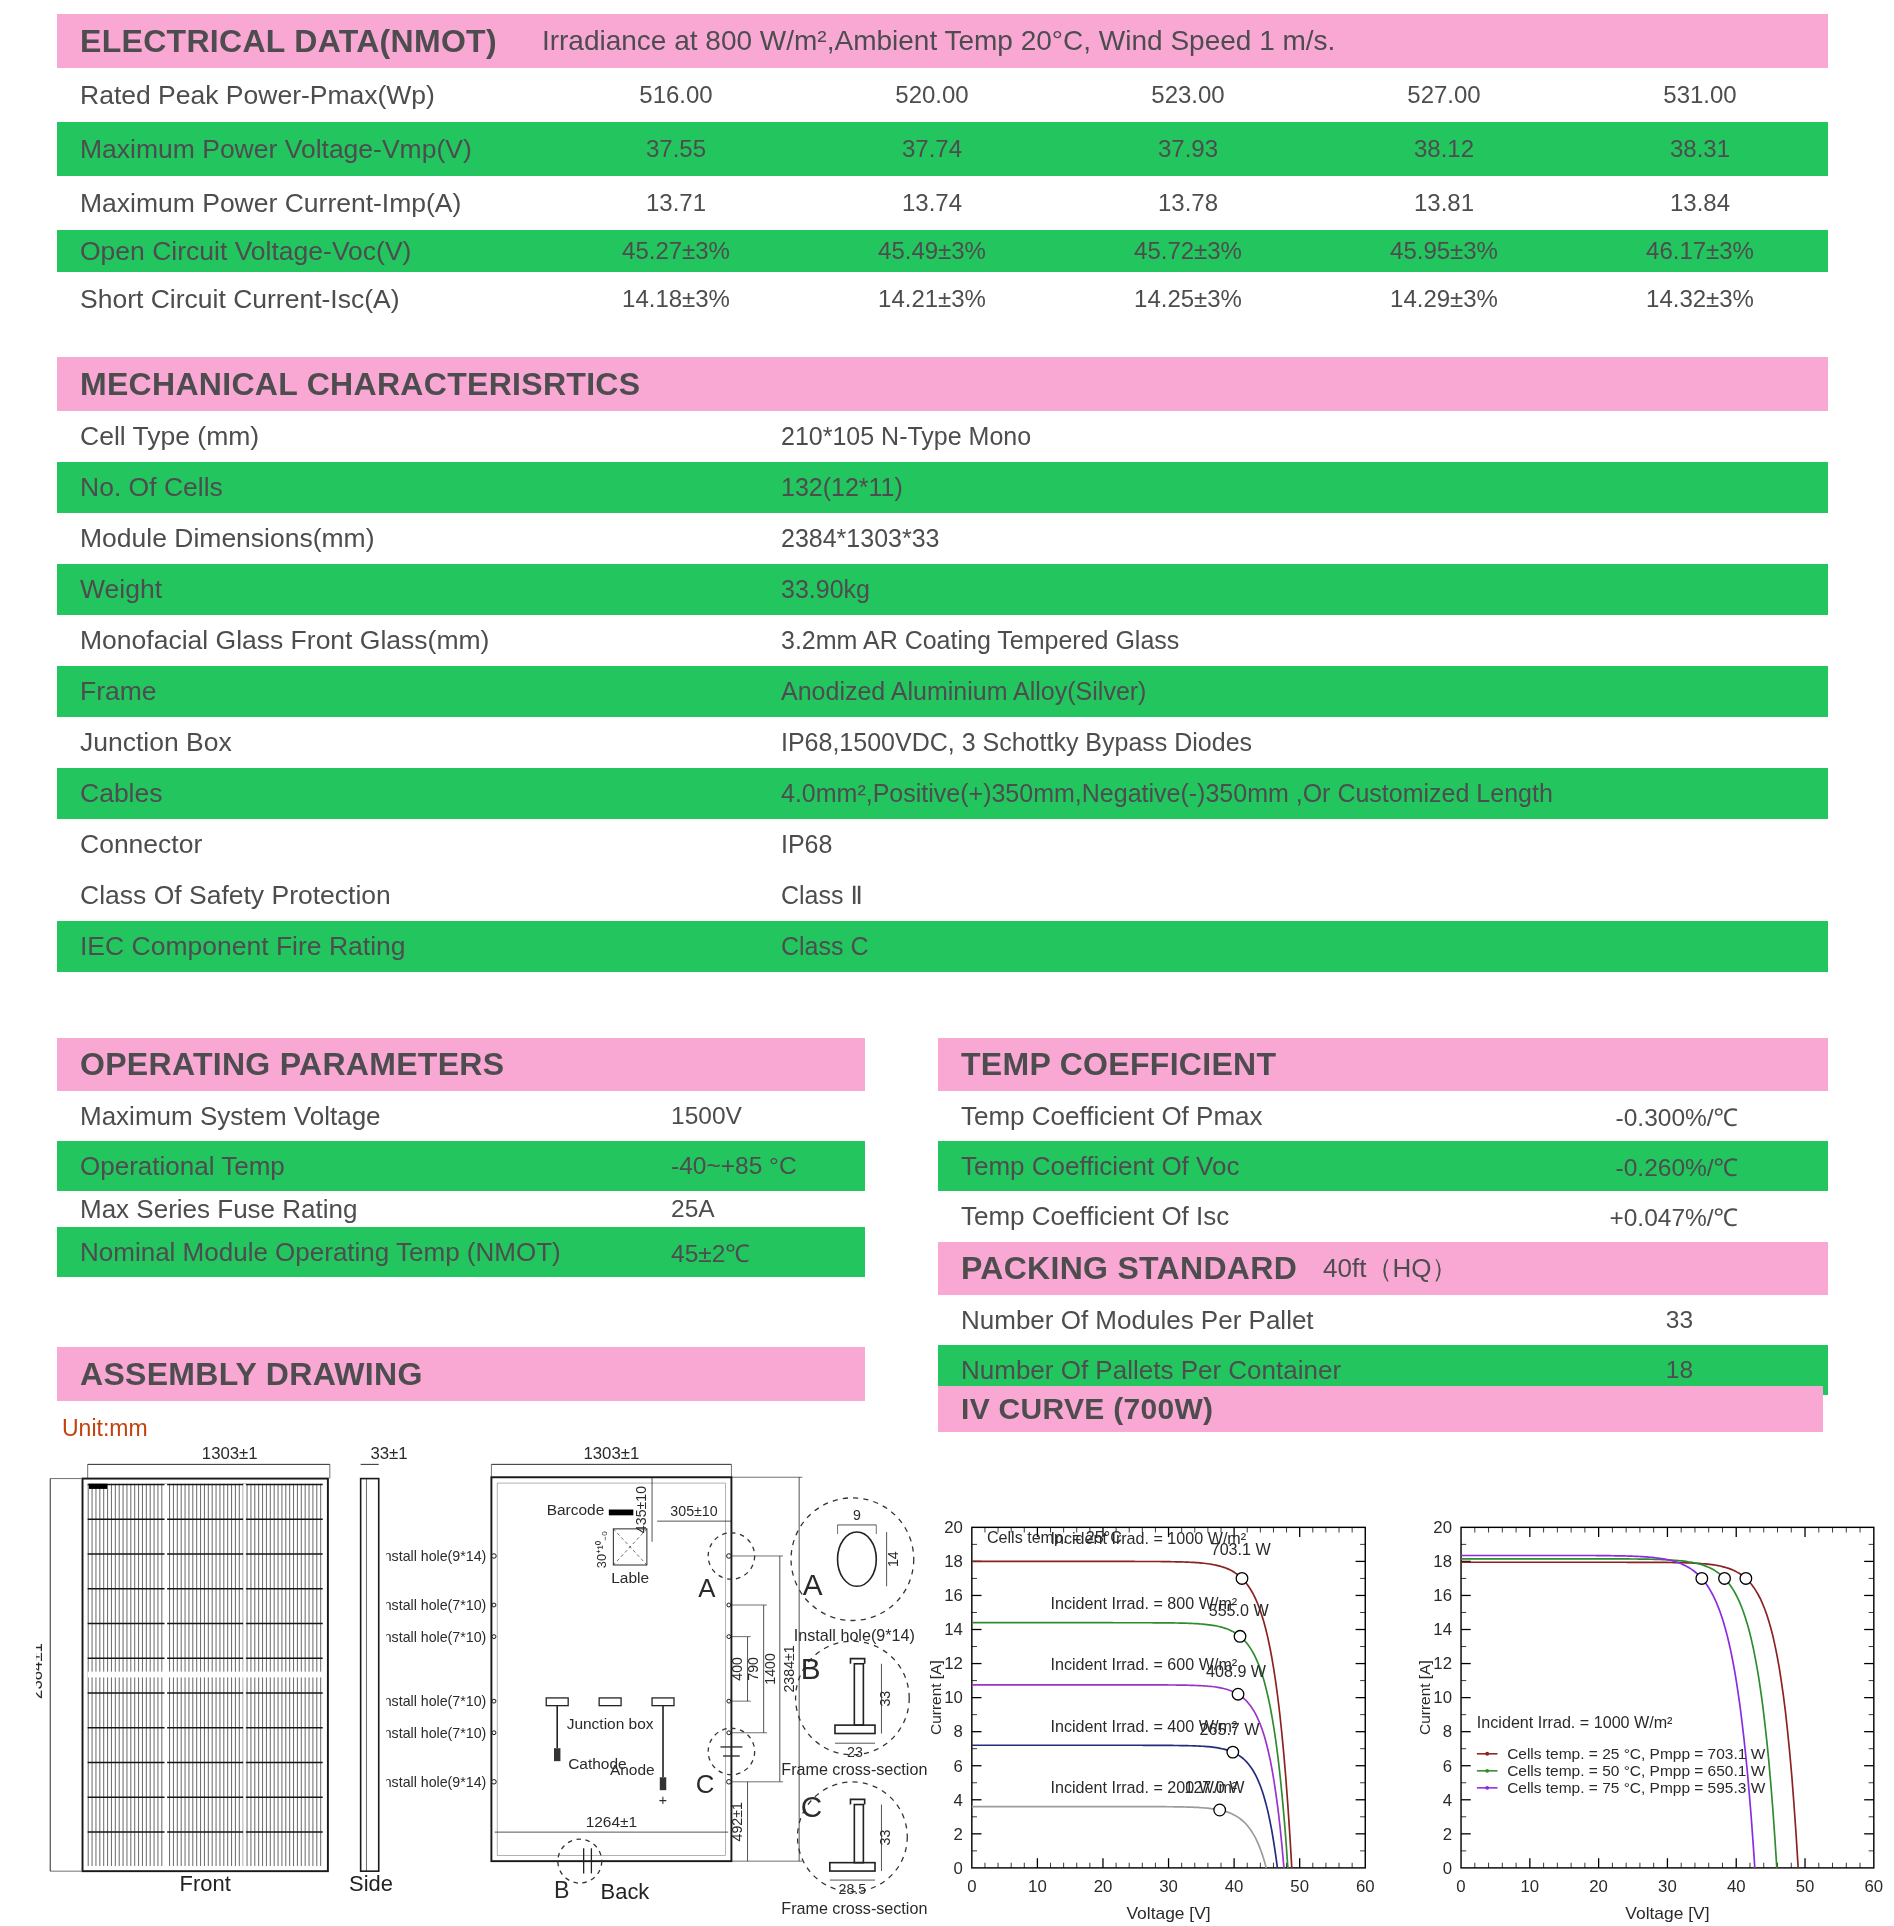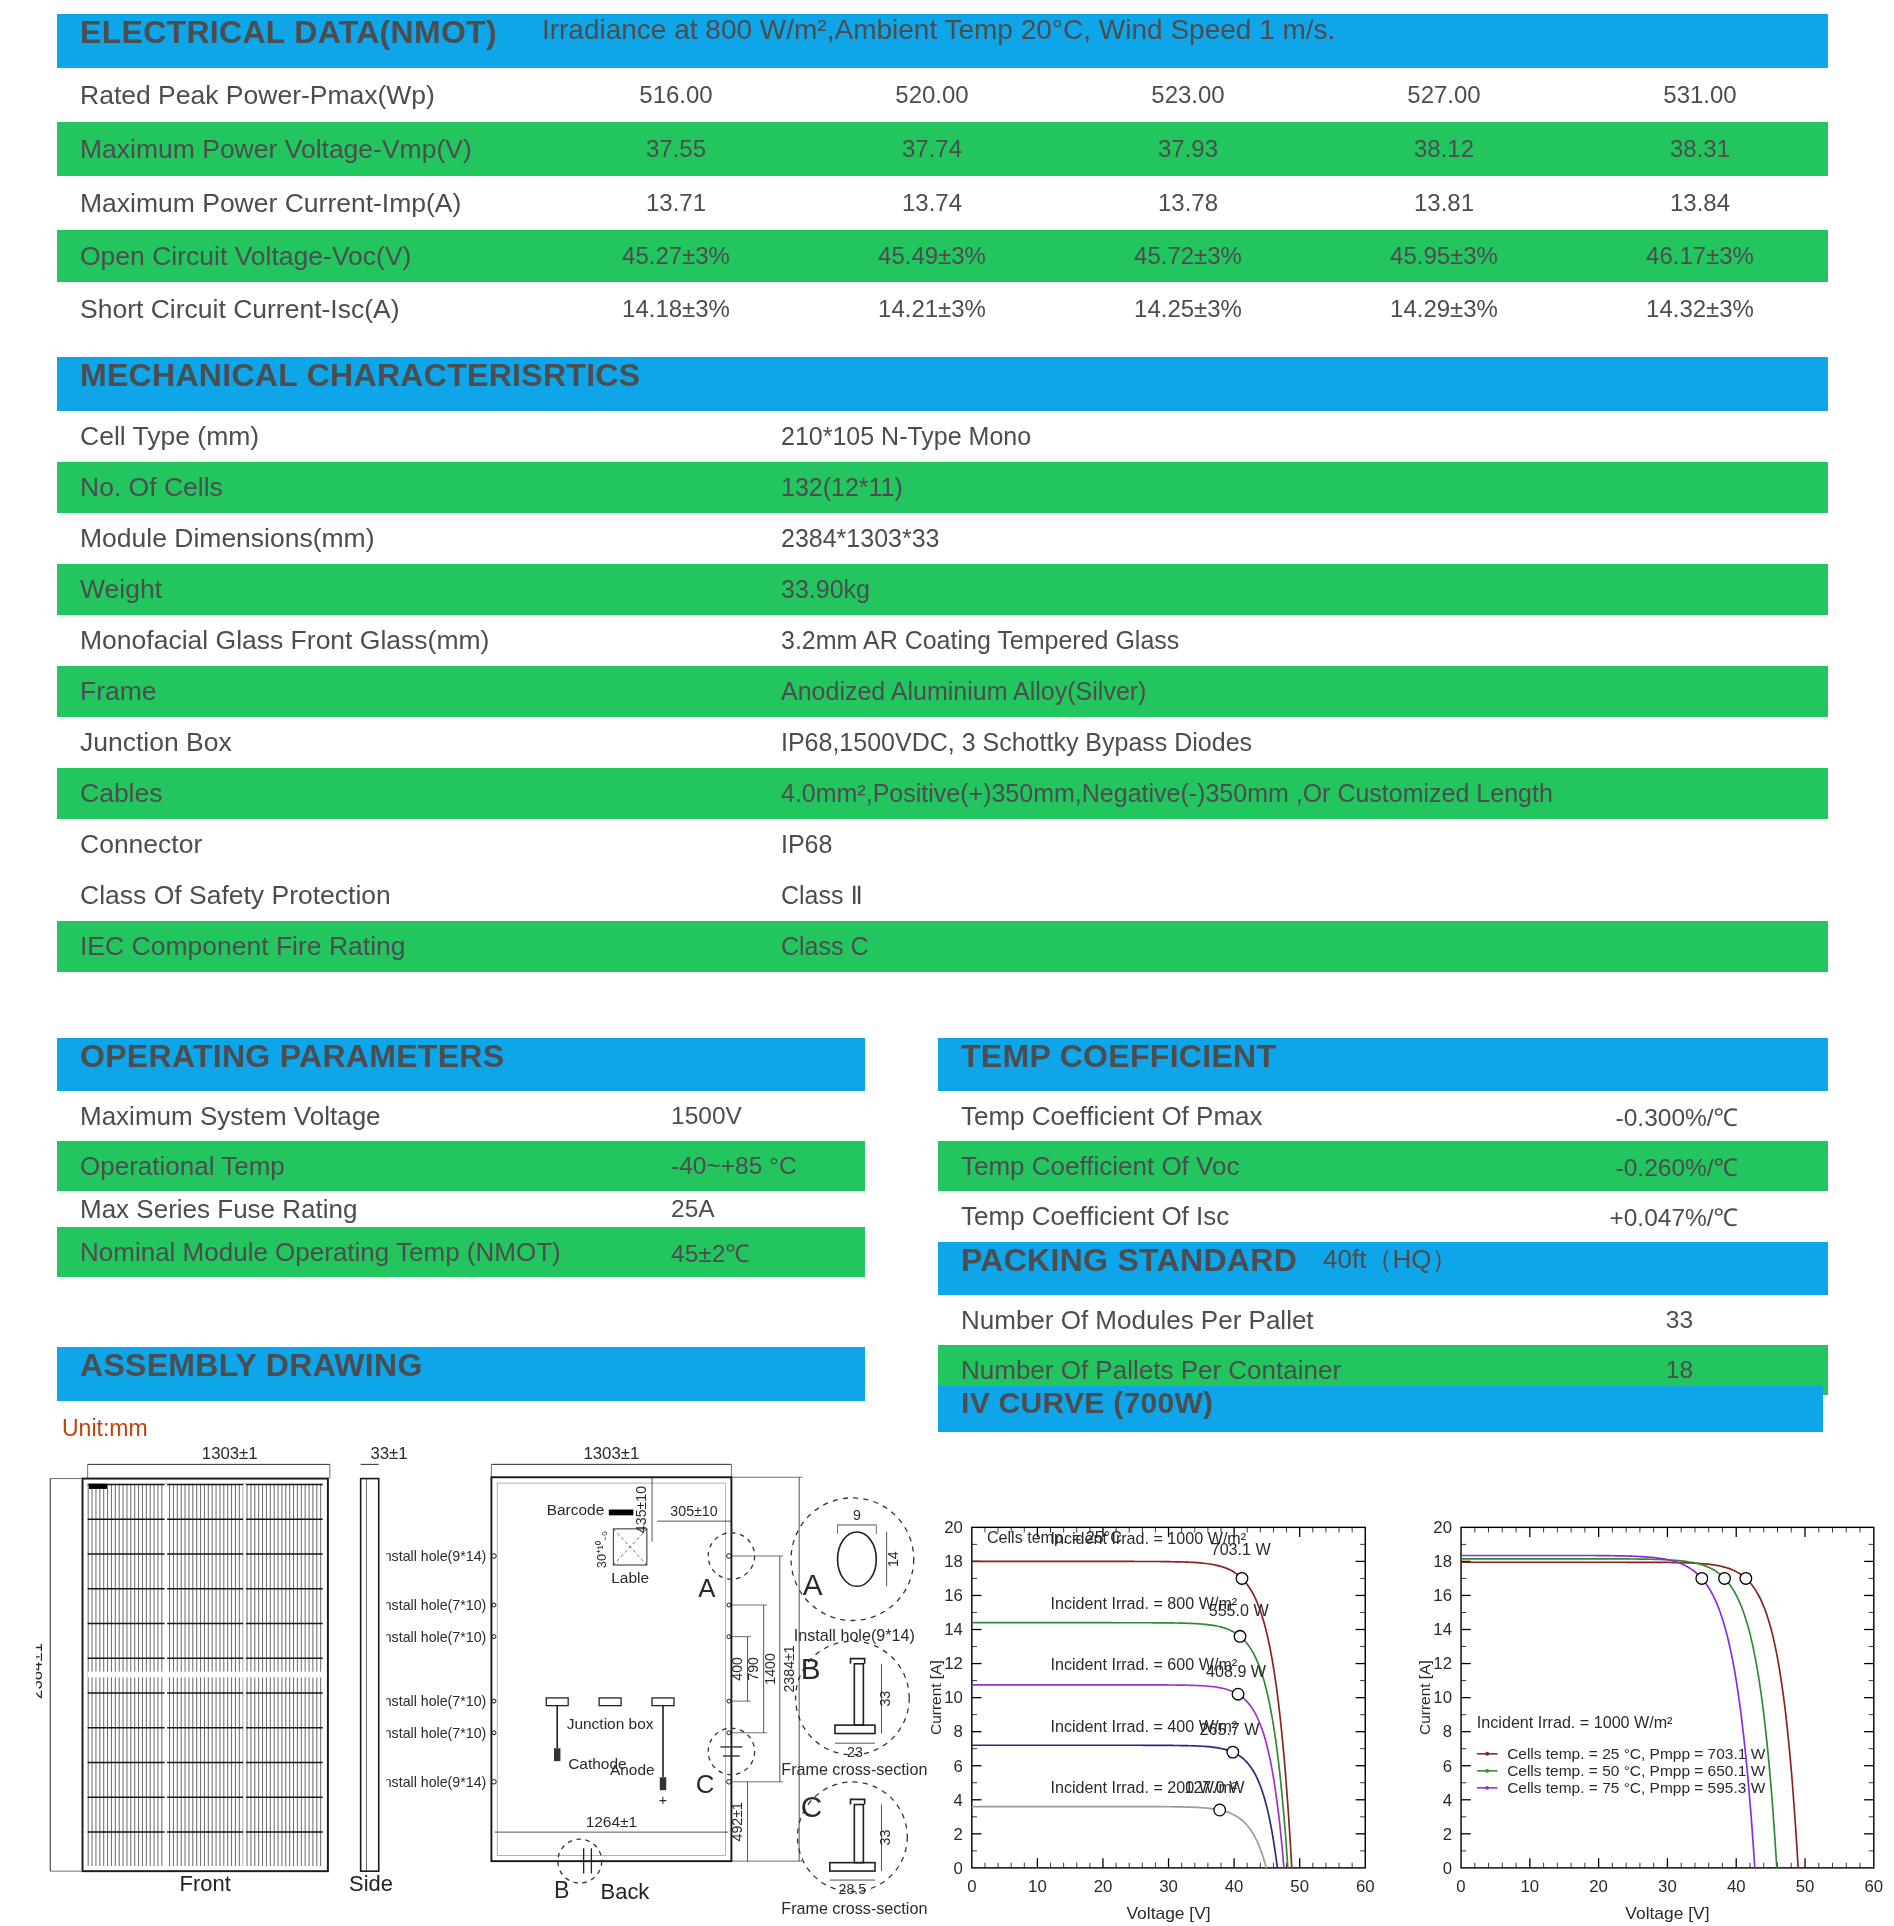--- a/index.html
+++ b/index.html
@@ -1,19 +1,19 @@
 <!DOCTYPE html>
 <html style="font-size:10.3px"><head>
 <meta charset="utf-8">
 <style>
   html,body{margin:0;padding:0;background:#fff}
   .page{position:relative;width:1894px;height:1926px;background:#fff;overflow:hidden;
         font-family:"Liberation Sans",sans-serif;color:#4d4d4f}
   .sec{position:absolute}
-  .hdr{background:#0ea5e9;display:flex;align-items:flex-start;padding-left:23px;box-sizing:border-box}
+  .hdr{background:#f9a8d4;display:flex;align-items:center;padding-left:23px;box-sizing:border-box}
   .hdr .t{font-size:32px;font-weight:600;color:#4d4d4f;letter-spacing:0.3px;white-space:nowrap}
   .hdr .s{font-size:28px;margin-left:45px;white-space:nowrap}
   .hdr .s2{font-size:26px;margin-left:26px;white-space:nowrap}
   .row{display:flex;align-items:center;box-sizing:border-box}
   .row.alt{background:#22c55e}
   .elabel{width:491px;padding-left:23px;font-size:26.5px;box-sizing:border-box}
   .ecell{flex:1;text-align:center;font-size:24px}
   .mlabel{width:724px;padding-left:23px;font-size:26.5px;box-sizing:border-box;white-space:nowrap}
   .mval{font-size:25px;white-space:nowrap}
   .ol{flex:1;padding-left:23px;font-size:26px;white-space:nowrap}
@@ -52,21 +52,21 @@
       <div class="ecell">38.31</div>
     </div>
     <div class="row" style="height:54px">
       <div class="elabel">Maximum Power Current-Imp(A)</div>
       <div class="ecell">13.71</div>
       <div class="ecell">13.74</div>
       <div class="ecell">13.78</div>
       <div class="ecell">13.81</div>
       <div class="ecell">13.84</div>
     </div>
-    <div class="row alt" style="height:52px">
+    <div class="row alt" style="height:42px">
       <div class="elabel">Open Circuit Voltage-Voc(V)</div>
       <div class="ecell">45.27±3%</div>
       <div class="ecell">45.49±3%</div>
       <div class="ecell">45.72±3%</div>
       <div class="ecell">45.95±3%</div>
       <div class="ecell">46.17±3%</div>
     </div>
     <div class="row" style="height:54px">
       <div class="elabel">Short Circuit Current-Isc(A)</div>
       <div class="ecell">14.18±3%</div>

